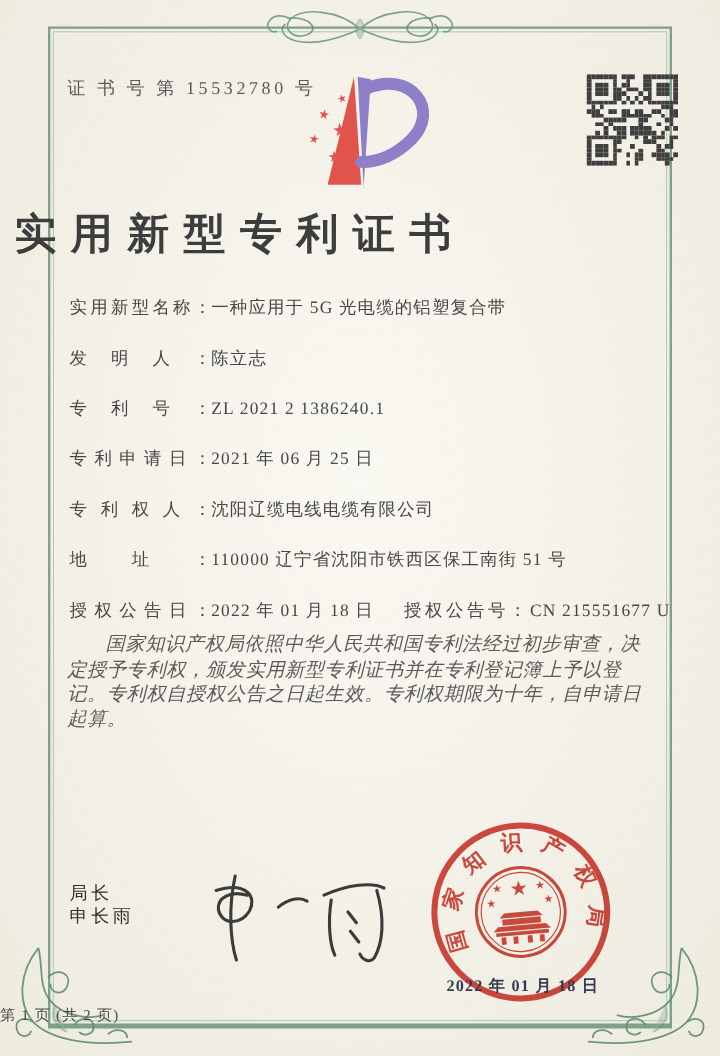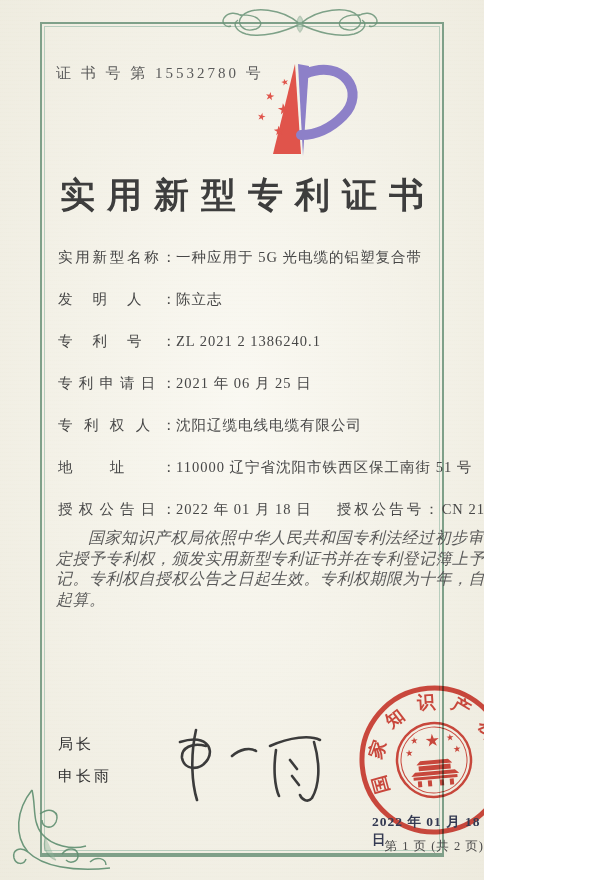--- a/index.html
+++ b/index.html
@@ -1,58 +1,58 @@
 <!DOCTYPE html>
 <html><head>
 <meta charset="utf-8">
 <style>
   html,body{margin:0;padding:0;}
   body{font-family:"Liberation Serif","DejaVu Serif",serif;}
-  #page{position:relative;width:484px;height:880px;overflow:hidden;
+  #page{position:relative;width:600px;height:880px;overflow:hidden;
     background:
       radial-gradient(ellipse at 50% 45%, rgba(255,255,255,0.35), rgba(210,205,185,0.25)),
       repeating-linear-gradient(0deg,#f7f5eb 0px,#f7f5eb 3px,#f4f2e6 4px),
       #f6f4ea;
   }
   
   .frame{position:absolute;left:40px;top:22px;right:40px;bottom:23px;
     border:2px solid #7fa089;border-bottom-width:4px;pointer-events:none;}
   .frame::after{content:'';position:absolute;inset:2px;border:1px solid #b7cdbd;}
   .orn{position:absolute;pointer-events:none;}
   
   .cert-no{position:absolute;left:56px;top:64px;font-size:15px;letter-spacing:3px;color:#5a5a5a;}
   .logo{position:absolute;left:235px;top:58px;width:140px;height:110px;}
   .logo .star{position:absolute;color:#e0544b;line-height:1;}
   .qr{position:absolute;left:489px;top:62px;width:76px;height:76px;
     display:grid;grid-template-columns:repeat(21,1fr);grid-template-rows:repeat(21,1fr);}
   .qr .d{background:#3f3f3f;}
-  .title{position:absolute;left:0;right:0;top:172px;text-align:center;margin:0;
+  .title{position:absolute;left:0;right:0;top:172px;margin:0;
     font-size:35px;font-weight:bold;letter-spacing:12px;padding-left:12px;color:#3d3d3d;}
   
   .fields{position:absolute;left:58px;top:246px;width:492px;font-size:14.5px;color:#474747;}
   .frow{margin-bottom:19px;line-height:23px;white-space:nowrap;}
   .jlabel{display:inline-flex;width:118px;justify-content:space-between;vertical-align:top;}
   .jlabel i{font-style:normal;}
   .fval{letter-spacing:1px;}
   .pair2{margin-left:25px;}
   .pair2 .plabel{letter-spacing:3px;}
   
   .paras{position:absolute;left:56px;top:524px;width:492px;}
   .paras p{margin:4px 0 2px 0;font-size:16px;line-height:20.5px;text-indent:2em;
     color:#5a5a5a;font-style:italic;letter-spacing:0.5px;}
   
   .signoff{position:absolute;left:58px;top:735px;color:#2f2f2f;font-size:15px;letter-spacing:3px;}
-  .signoff .name{margin-top:13px;}
+  .signoff .name{}
   .signature{position:absolute;left:148px;top:712px;}
   
   .seal{position:absolute;left:352px;top:680px;mix-blend-mode:multiply;opacity:0.9;}
   .seal-date{position:absolute;left:372px;top:813px;font-size:13.5px;color:#343a52;
     letter-spacing:1px;font-weight:bold;}
   
-  .footer{position:absolute;left:0;right:0;top:838px;text-align:right;font-size:12.5px;
+  .footer{position:absolute;left:0;right:0;top:838px;text-align:left;font-size:12.5px;
     color:#4a4a4a;letter-spacing:1px;}
   .back-note{position:absolute;left:0;right:0;top:863px;height:15px;overflow:hidden;
     text-align:center;font-size:14px;color:#97a496;letter-spacing:3px;opacity:0.85;}
 </style>
 </head>
 <body>
 
 <div id="page">
 
   <div class="frame"></div>

